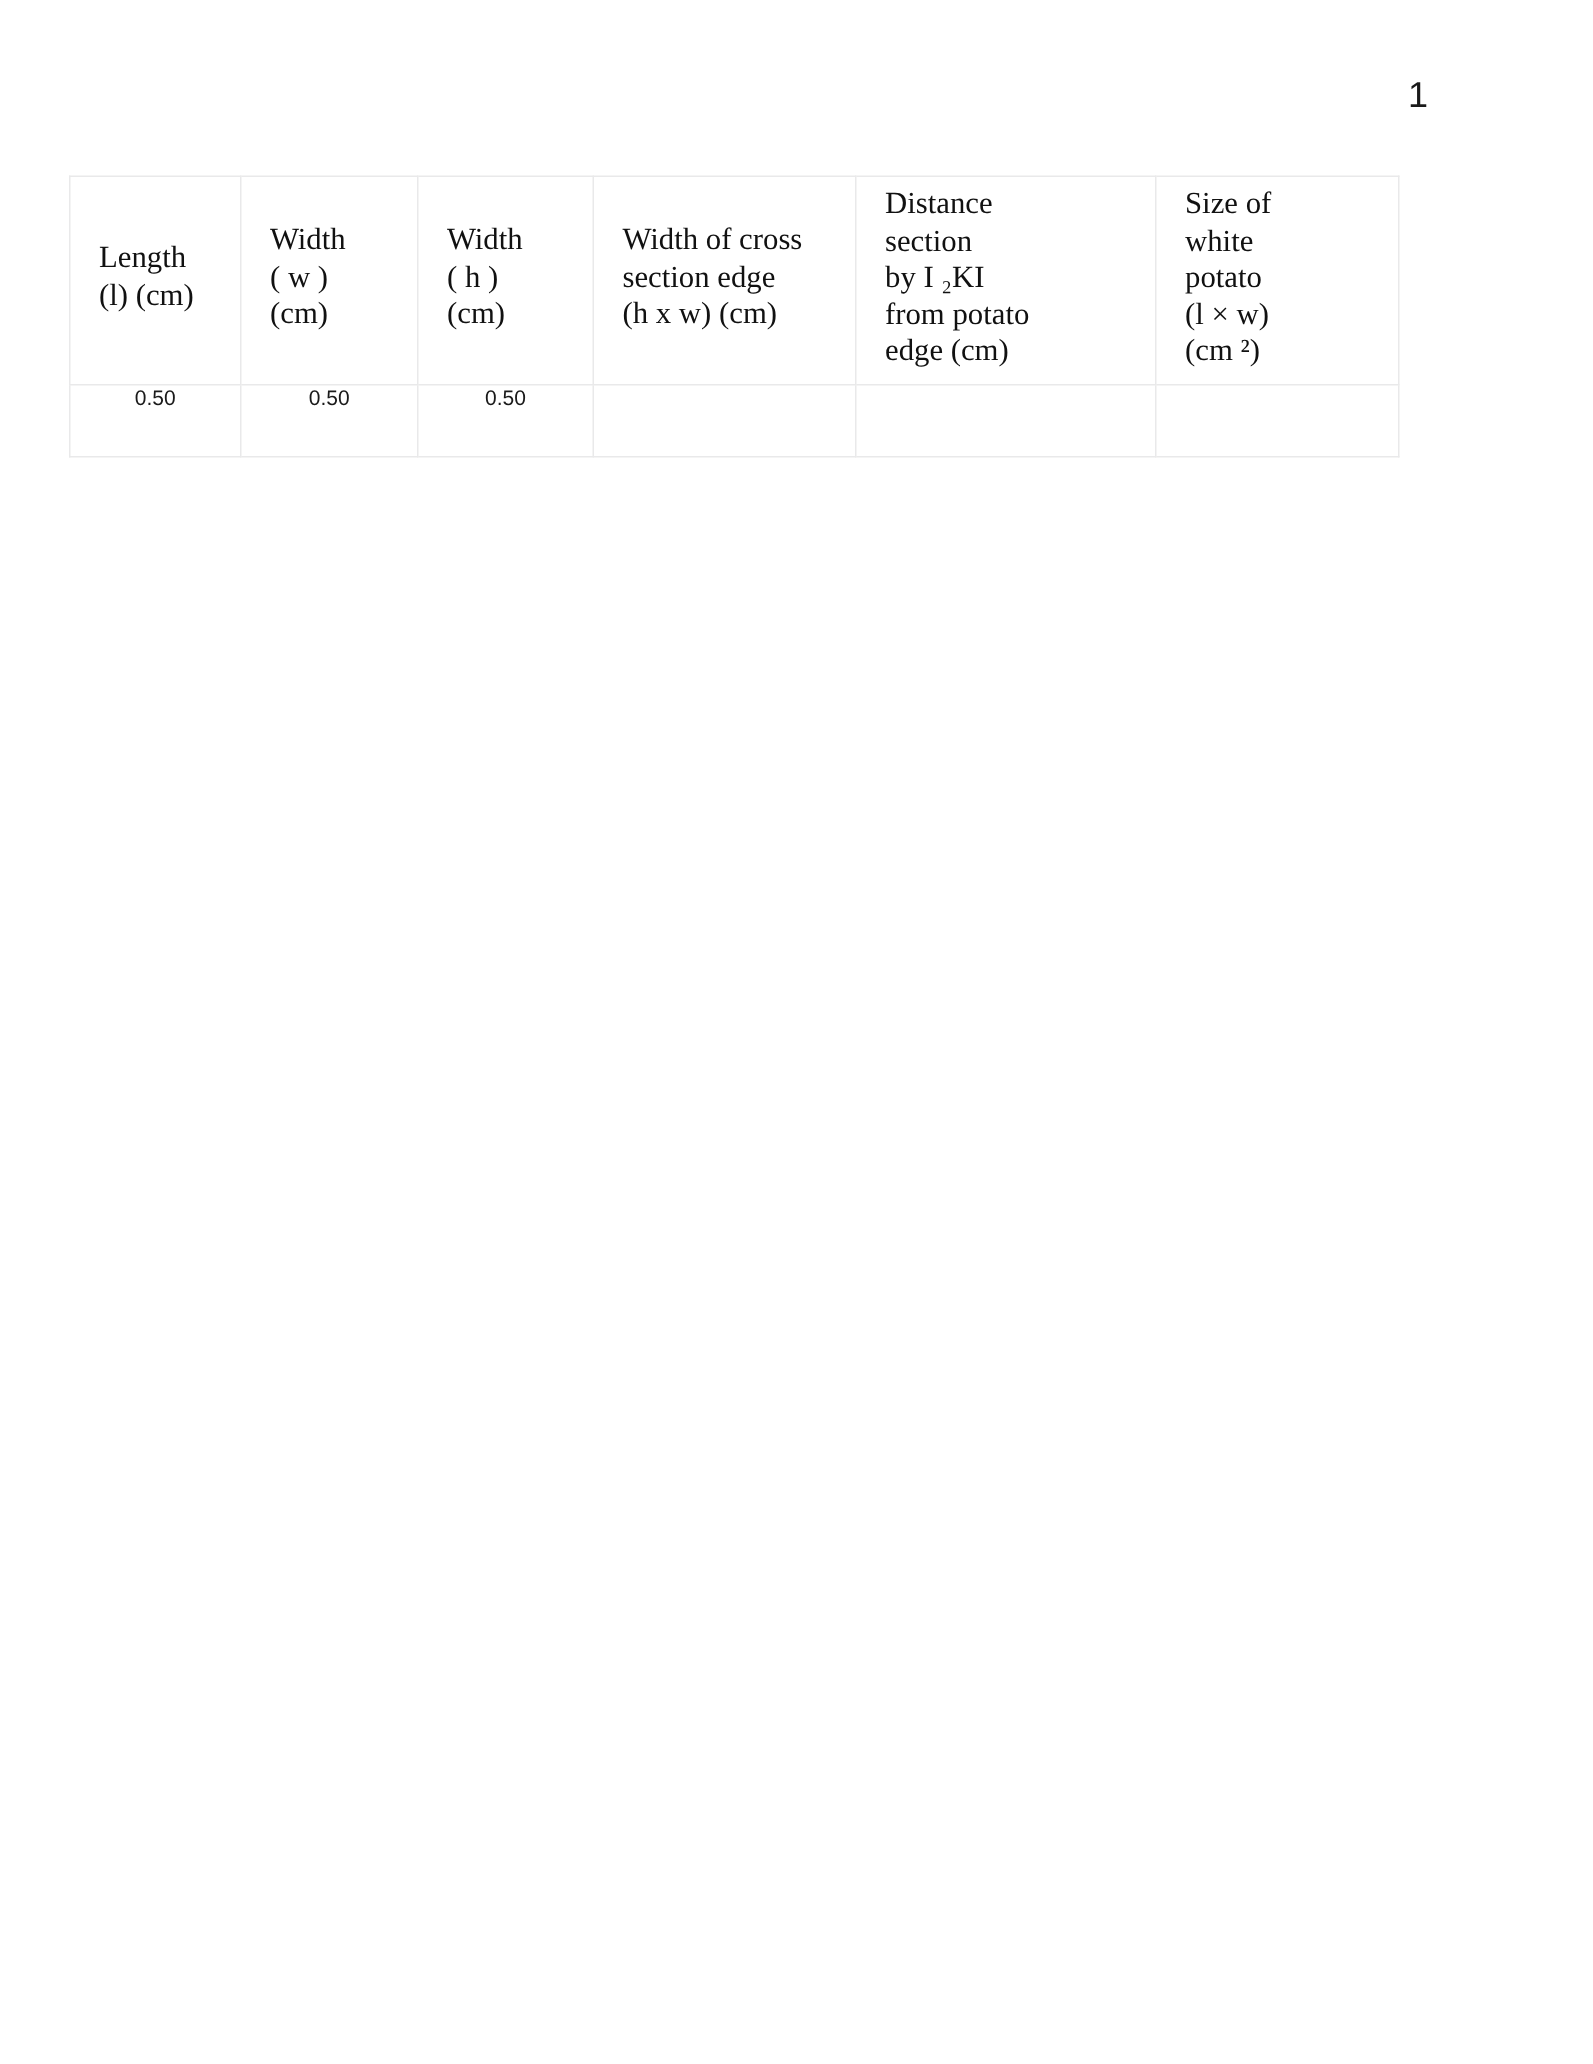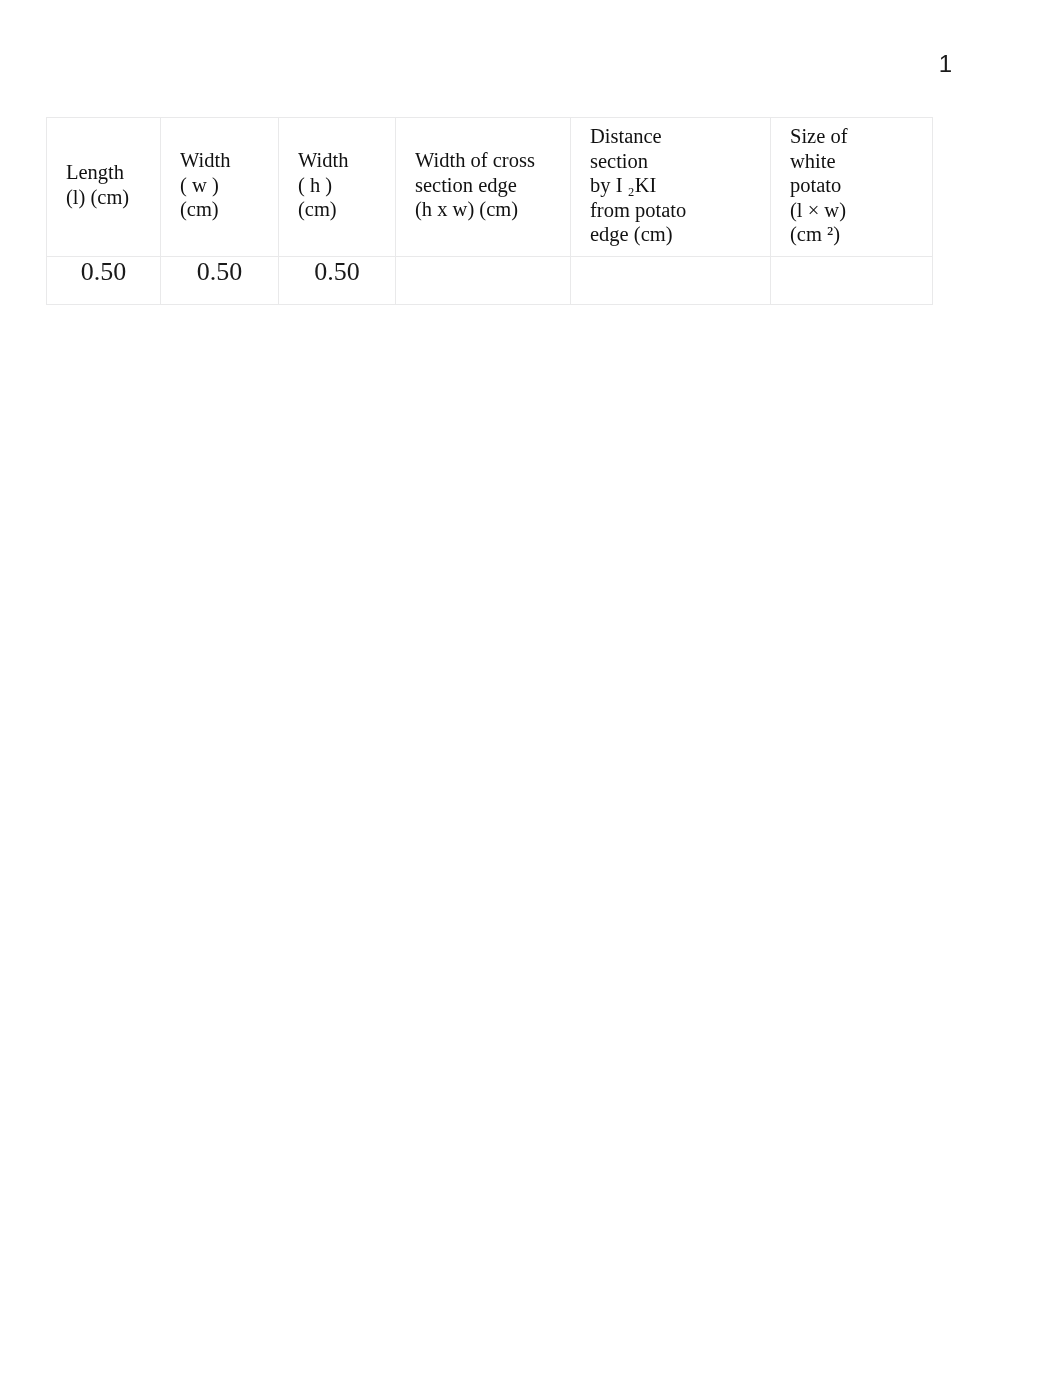--- a/index.html
+++ b/index.html
@@ -84,22 +84,22 @@
   }
 
   .head-line {
     display: block;
     white-space: pre;
   }
 
   td.data-cell {
     height: 48px;
     box-sizing: border-box;
-    font-family: Liberation Serif, serif;
-    font-size: 26px;
+    font-family: Liberation Sans, sans-serif;
+    font-size: 14px;
     color: #1a1a1a;
     text-align: center;
     vertical-align: middle;
     padding: 0 4px;
   }
   td.data-cell.blank {
     color: transparent;
   }
 
   

